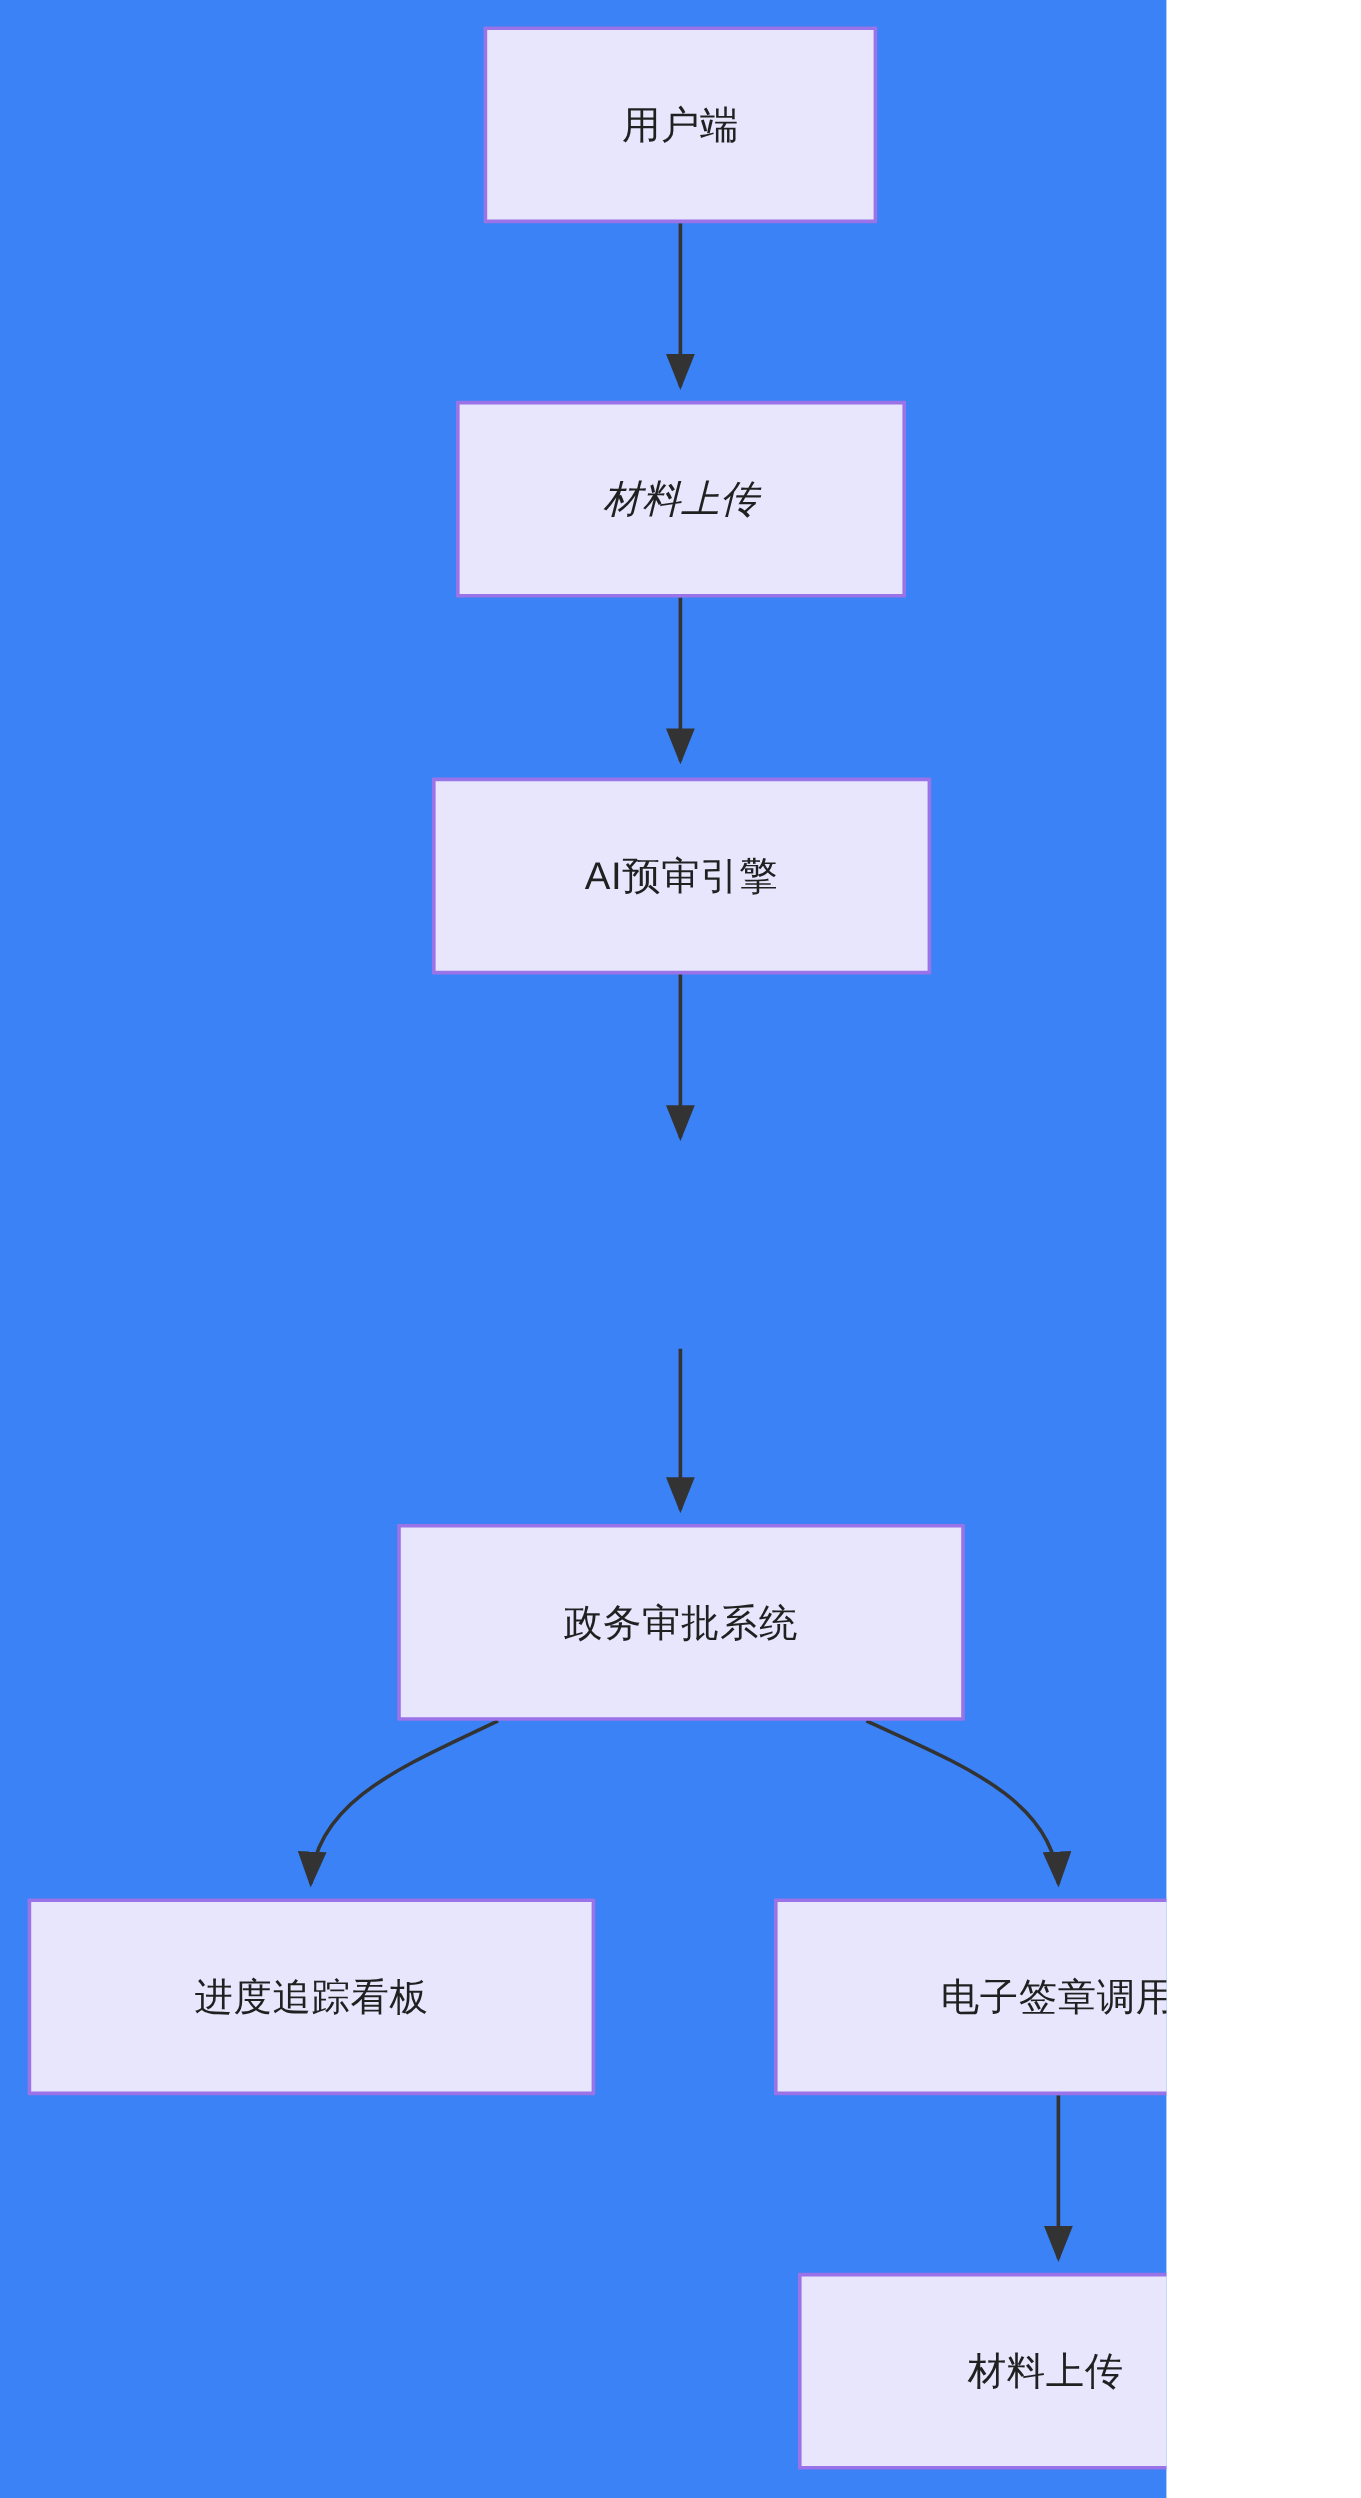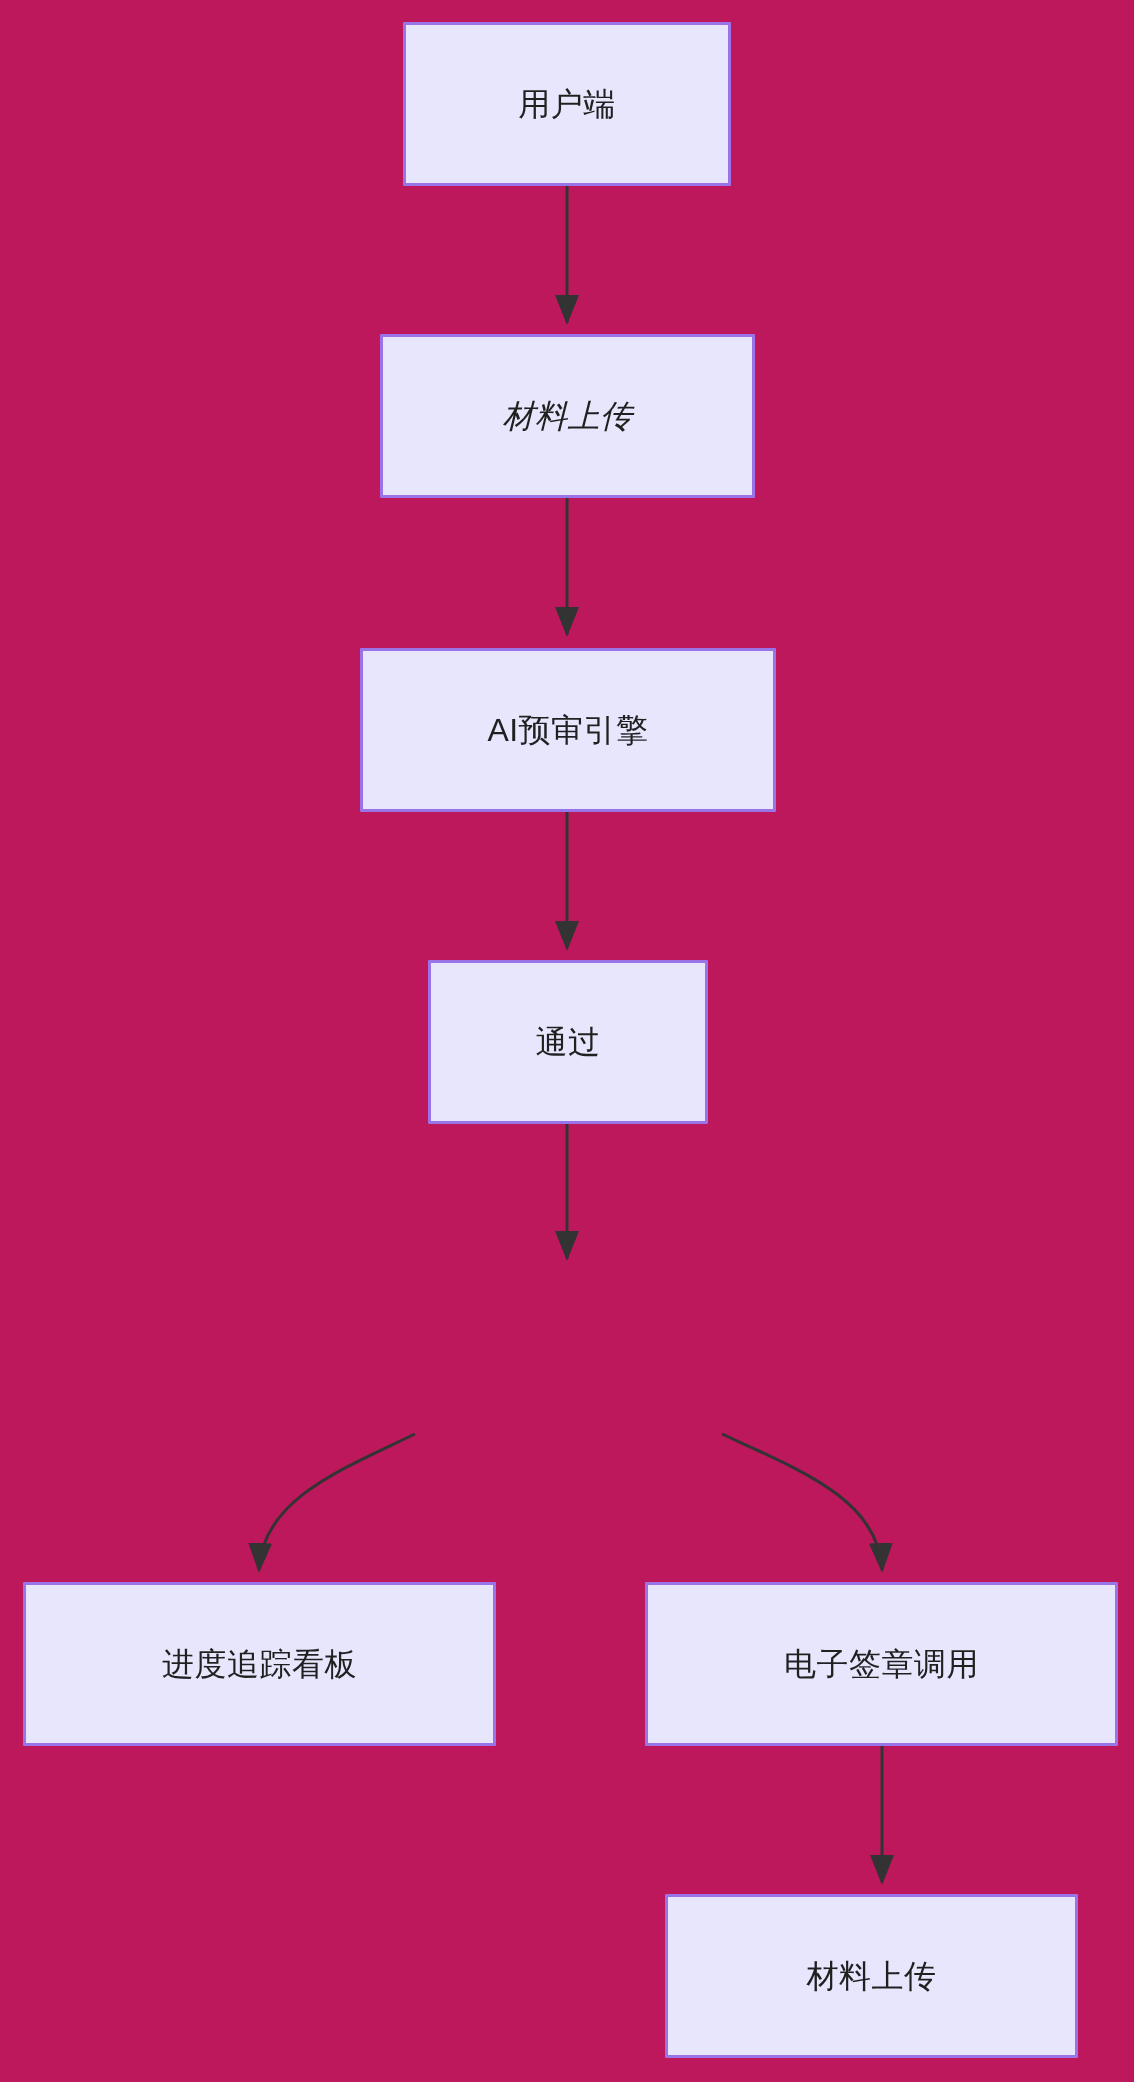--- a/index.html
+++ b/index.html
@@ -6,23 +6,23 @@
   html, body {
     margin: 0;
     padding: 0;
     background: #ffffff;
   }
   body {
     font-family: "Liberation Sans", "DejaVu Sans", sans-serif;
   }
   #diagram-root {
     position: relative;
-    width: 1134px;
+    width: 972px;
     height: 2082px;
-    background: #be185d;
+    background: #3b82f6;
     overflow: hidden;
   }
   #edge-layer {
     position: absolute;
     left: 0;
     top: 0;
     width: 1134px;
     height: 2082px;
     pointer-events: none;
   }
@@ -78,24 +78,24 @@
   </div>
 
   <div class="flow-node" style="left:380px; top:334px; width:375px; height:164px;font-style:italic;">
     <span class="node-label">材料上传</span>
   </div>
 
   <div class="flow-node" style="left:360px; top:648px; width:416px; height:164px;">
     <span class="node-label">AI预审引擎</span>
   </div>
 
-  <div class="flow-node" style="left:428px; top:960px; width:280px; height:164px;">
-    <span class="node-label">通过</span>
+
+  <div class="flow-node" style="left:331px; top:1270px; width:473px; height:164px;">
+    <span class="node-label">政务审批系统</span>
   </div>
-
 
   <div class="flow-node" style="left:645px; top:1582px; width:473px; height:164px;">
     <span class="node-label">电子签章调用</span>
   </div>
 
   <div class="flow-node" style="left:23px; top:1582px; width:473px; height:164px;">
     <span class="node-label">进度追踪看板</span>
   </div>
 
   <div class="flow-node" style="left:665px; top:1894px; width:413px; height:164px;">

